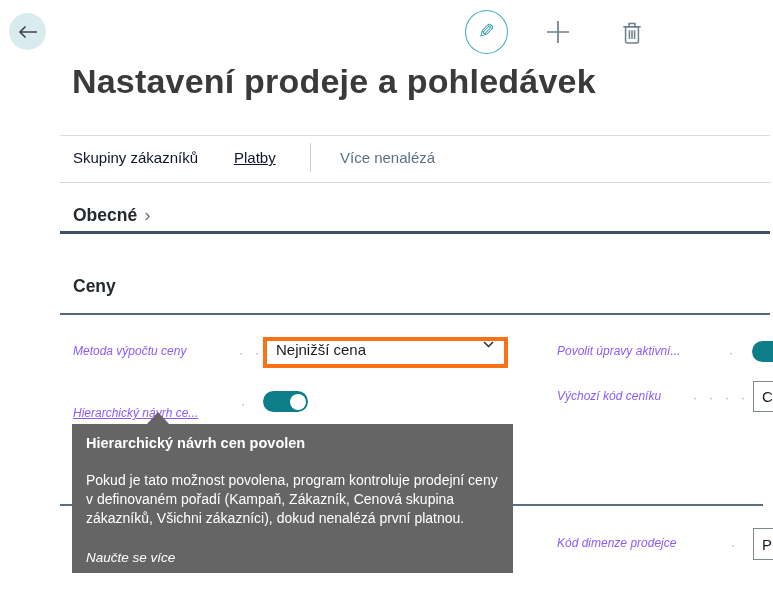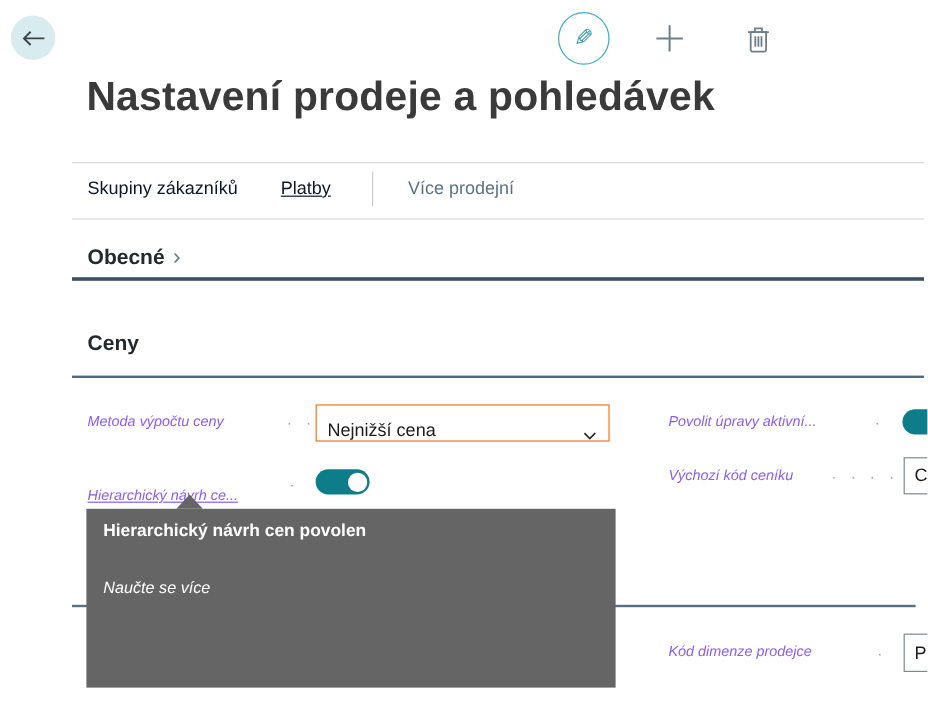--- a/index.html
+++ b/index.html
@@ -64,22 +64,22 @@
   .rule-prices { top:313px; height:2px; background:#54677c; }
   .rule-hidden-section { top:504px; height:2px; background:#5b6d80; width:703px; z-index:1; }
 
   
   .field-label {
     position:absolute; font-size:12px; color:#8b5cf6; white-space:nowrap;font-style:italic;
   }
   .leader { position:absolute; font-size:13px; color:#97a3ad; letter-spacing:4px; white-space:nowrap; }
   .combobox {
     position:absolute; left:263px; top:337px; width:245px; height:31px;
-    border:1px solid #f97316; background:#fff; cursor:pointer;
-    display:flex; align-items:flex-end;
+    border:4px solid #f97316; background:#fff; cursor:pointer;
+    display:flex; align-items:flex-start;
   }
   .combobox .value { font-size:15px; color:#1c1c1c; padding-left:9px; flex:1; }
   .combobox .dd-chev { padding-right:10px; display:flex; }
   .toggle {
     position:absolute; width:45px; height:21px; border-radius:11px;
     background:#0e7d8a; cursor:pointer;
   }
   .toggle .knob {
     position:absolute; right:2.5px; top:2.5px; width:16px; height:16px;
     border-radius:50%; background:#fff;
@@ -99,21 +99,21 @@
   
   .tooltip {
     position:absolute; left:72px; top:424px; width:441px; height:149px;
     background:#656565; color:#fff; z-index:5; padding:11px 14px;
   }
   .tooltip .arrow {
     position:absolute; left:75px; top:-12px; width:0; height:0;
     border-left:11px solid transparent; border-right:11px solid transparent;
     border-bottom:12px solid #656565;
   }
-  .tooltip .tt-title { font-size:14.5px; font-weight:700; margin-bottom:9px; }
+  .tooltip .tt-title { font-size:14.5px; font-weight:700; margin-bottom:20px; }
   .tooltip .tt-body { font-size:14px; line-height:19px; }
   .tooltip .tt-link { font-size:13.5px; font-style:italic; margin-top:22px; cursor:pointer; display:inline-block; }
 </style>
 </head>
 <body>
 
 <div class="app">
 
   <div class="back-btn">
     <svg width="22" height="16" viewBox="0 0 22 16">
@@ -141,21 +141,21 @@
       </g>
     </svg>
   </div>
 
   <h1 class="page-title">Nastavení prodeje a pohledávek</h1>
 
   <div class="hairline hl-top"></div>
   <span class="menu-item mi-0">Skupiny zákazníků</span>
   <span class="menu-item mi-1">Platby</span>
   <div class="menu-vdiv"></div>
-  <span class="menu-item menu-more">Více prodejní</span>
+  <span class="menu-item menu-more">Více nenalézá</span>
   <div class="hairline hl-bottom"></div>
 
   <div class="section-label sec-general">
     <span>Obecné</span><span class="chev">›</span>
   </div>
   <div class="rule rule-general"></div>
 
   <div class="section-label sec-prices">
     <span>Ceny</span>
   </div>
@@ -194,16 +194,17 @@
 
   <span class="field-label" style="left:557px; top:536px;">Kód dimenze prodejce</span>
   <span class="leader" style="left:731px; top:537px;">·</span>
   <div class="textbox tb-2">
     <span>P</span>
   </div>
 
   <div class="tooltip">
     <div class="arrow"></div>
     <div class="tt-title">Hierarchický návrh cen povolen</div>
+    <div class="tt-body">Pokud je tato možnost povolena, program kontroluje prodejní ceny v definovaném pořadí (Kampaň, Zákazník, Cenová skupina zákazníků, Všichni zákazníci), dokud nenalézá první platnou.</div>
     <span class="tt-link">Naučte se více</span>
   </div>
 
 </div>
 
 </body></html>

